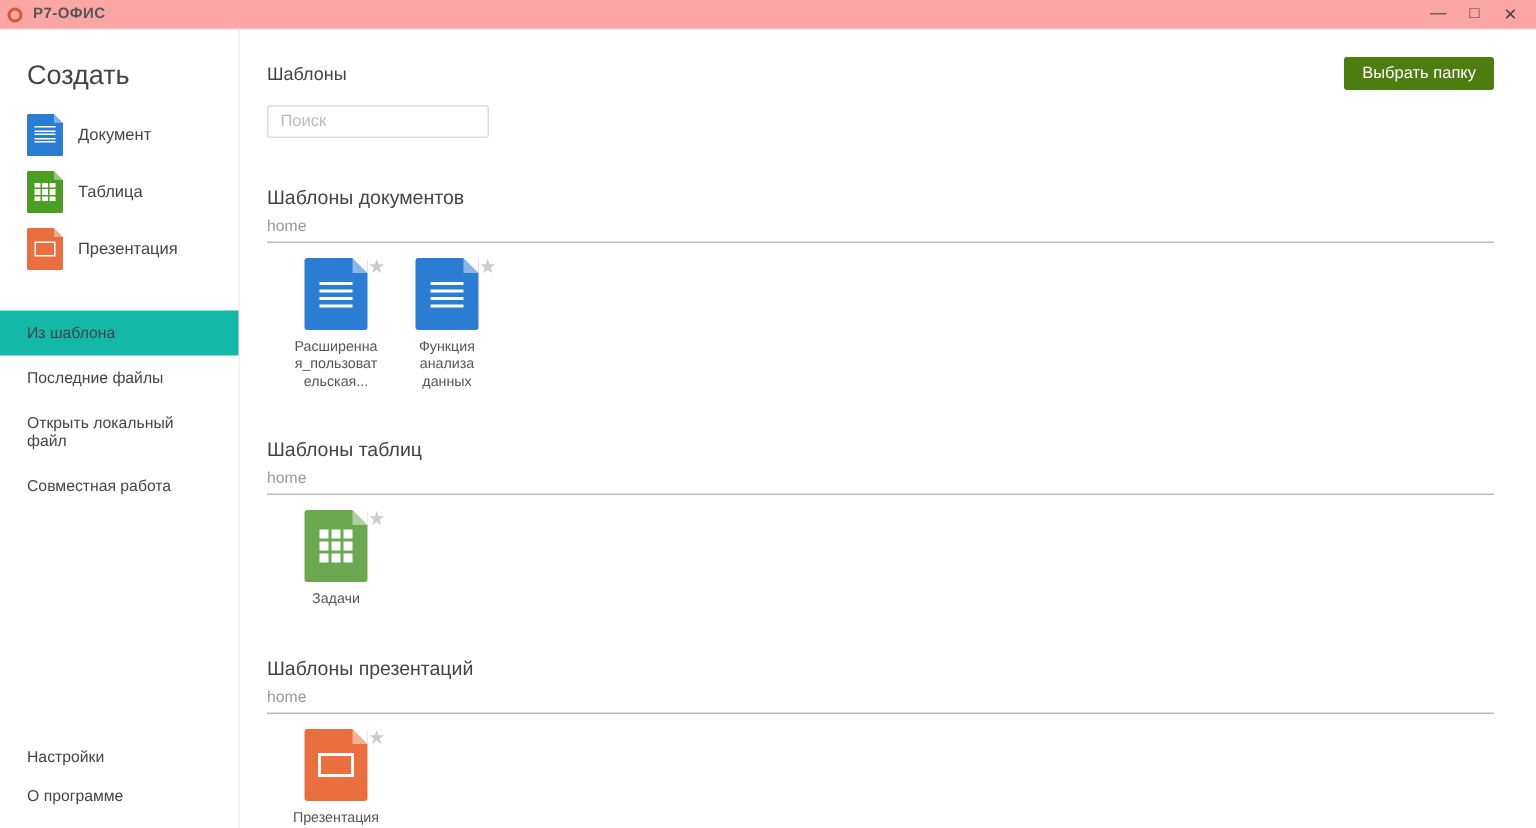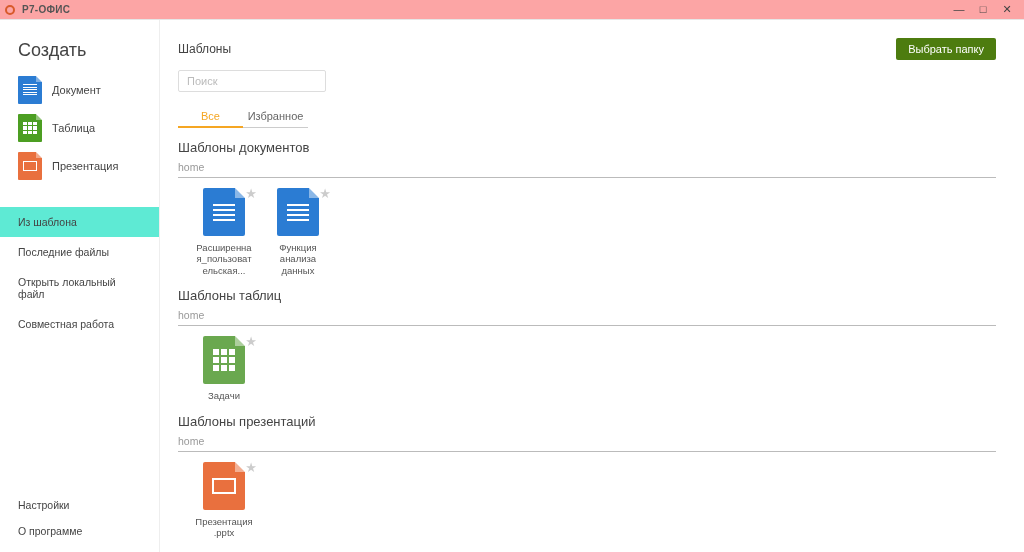--- a/index.html
+++ b/index.html
@@ -24,40 +24,40 @@
   .file-ico .earmark { position: absolute; top: 0; right: 0; width: 0; height: 0; border-top: 6px solid #fff; border-left: 6px solid rgba(255,255,255,.4); }
   .file-ico.doc .glyph, .file-ico.sheet .glyph { width: 14px; height: 12px; display: grid; gap: 1px; }
   .file-ico.doc .glyph span { background: #fff; height: 1px; }
   .file-ico.sheet .glyph { grid-template-columns: repeat(3,1fr); grid-template-rows: repeat(3,1fr); }
   .file-ico.sheet .glyph span { background: #fff; }
   .file-ico.pres .glyph { width: 14px; height: 10px; border: 1px solid #fff; }
   .create-item .label { font-size: 11px; color: #444; }
 
   .nav { margin-top: 22px; }
   .nav-item { padding: 9px 18px; font-size: 10.5px; color: #444; cursor: default; }
-  .nav-item.active { background: #5eead4; }
+  .nav-item.active { background: #14b8a6; }
 
   .bottom-nav { margin-top: auto; }
   .bottom-nav .nav-item { padding: 7px 18px; }
 
   .main { flex: 1; padding: 18px 28px 0 18px; overflow-y: auto; }
   .main-head { display: flex; align-items: center; }
   .main-head h2 { font-size: 12px; font-weight: 400; color: #444; }
   .main-head .btn { margin-left: auto; padding: 5px 12px; background: #4d7c0f; color: #fff; font-size: 11px; border-radius: 2px; cursor: default; }
 
   .search-row { margin-top: 10px; }
   .search-row input { width: 148px; padding: 4px 8px; font-size: 11px; border: 1px solid #ddd; border-radius: 2px; color: #888; }
   .search-row input::placeholder { color: #bbb; }
 
   .tabs { display: flex; margin-top: 14px; }
   .tab { padding: 4px 0; width: 65px; text-align: center; font-size: 11px; color: #666; cursor: default; }
   .tab.active { color: #f5a623; border-bottom: 2px solid #f5a623; }
   .tab:not(.active) { border-bottom: 1px solid #ccc; }
 
-  .section { margin-top: 12px; }
+  .section { margin-top: 32px; }
   .section h3 { font-size: 13px; font-weight: 400; color: #444; margin-bottom: 6px; }
   .section .path { font-size: 10.5px; color: #999; padding-bottom: 4px; border-bottom: 1px solid #bbb; margin-bottom: 10px; }
 
   .templates { display: flex; gap: 14px; padding-left: 16px; }
   .template { width: 60px; display: flex; flex-direction: column; align-items: center; }
   .tpl-ico { width: 42px; height: 48px; border-radius: 2px; position: relative; display: flex; align-items: center; justify-content: center; flex-direction: column; gap: 2px; }
   .tpl-ico.doc { background: #2b7cd3; }
   .tpl-ico.sheet { background: #6aa84f; }
   .tpl-ico.pres { background: #e9703e; }
   .tpl-ico .earmark { position: absolute; top: 0; right: 0; width: 0; height: 0; border-top: 10px solid #fff; border-left: 10px solid rgba(255,255,255,.45); }
@@ -144,24 +144,20 @@
   <main class="main">
     <div class="main-head">
       <h2>Шаблоны</h2>
       <div class="btn">Выбрать папку</div>
     </div>
 
     <div class="search-row">
       <input type="text" placeholder="Поиск" style="">
     </div>
 
-    <div class="tabs">
-      <div class="tab active">Все</div>
-      <div class="tab">Избранное</div>
-    </div>
 
     <div class="section">
       <h3>Шаблоны документов</h3>
       <div class="path">home</div>
       <div class="templates">
         <div class="template">
           <div class="wrap">
             <div class="tpl-ico doc">
                 <span class="earmark"></span>
                 <div class="lines">

